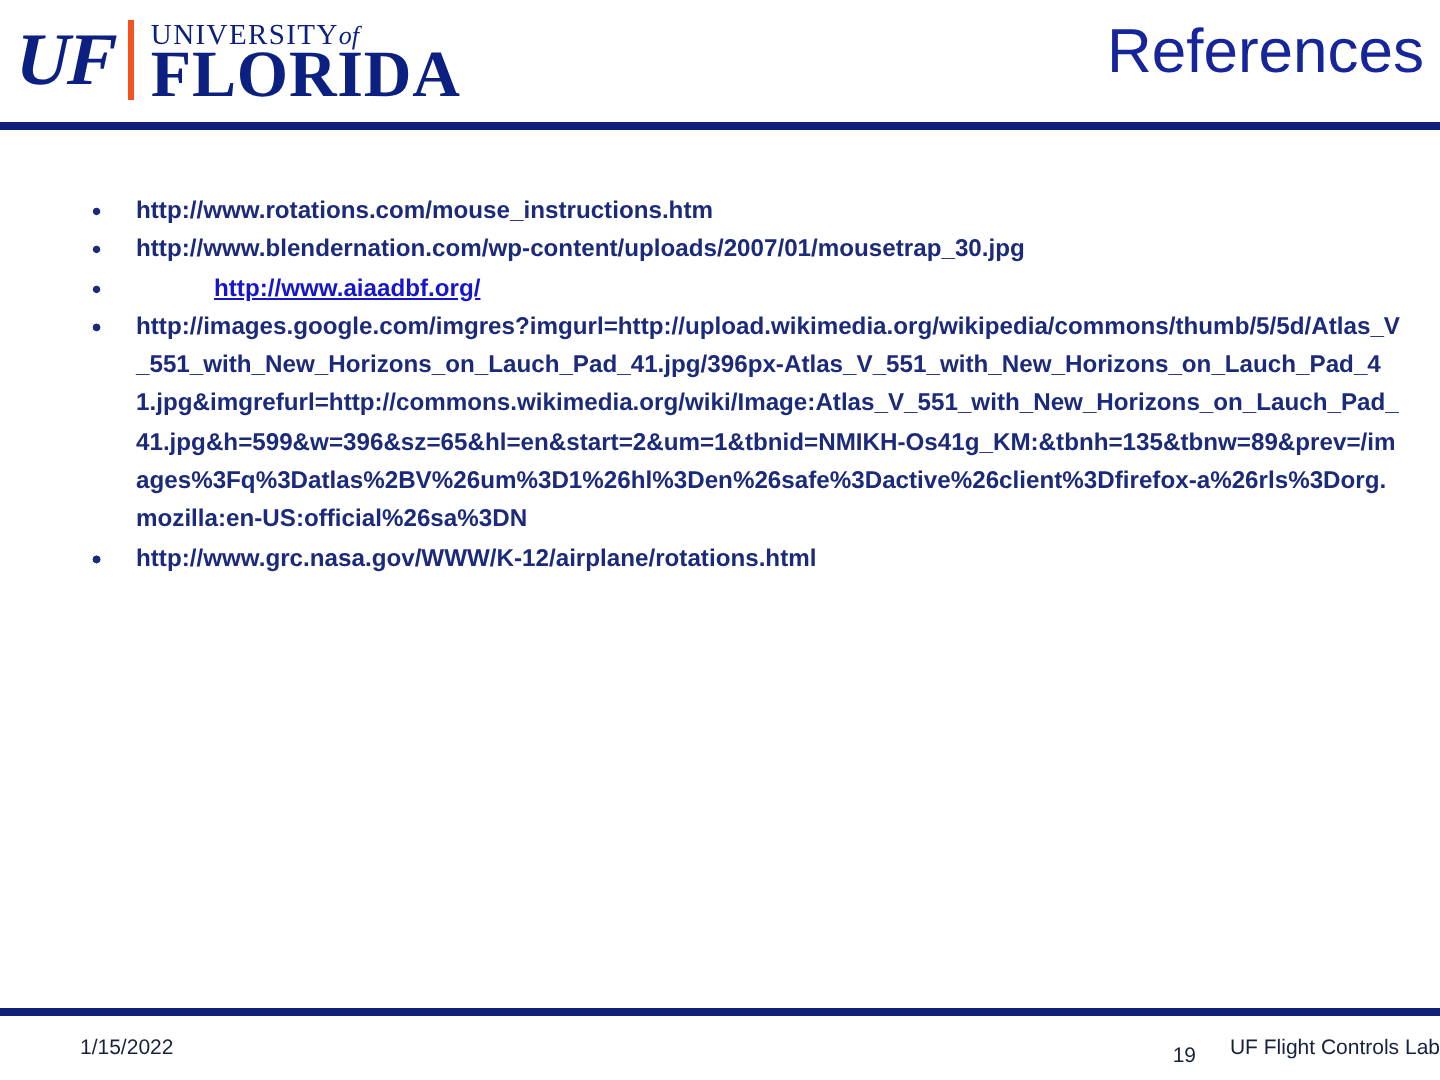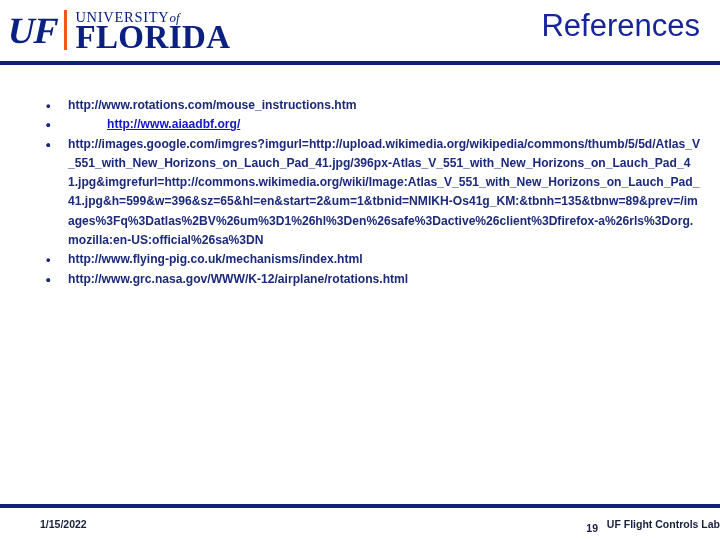--- a/index.html
+++ b/index.html
@@ -69,21 +69,21 @@
   }
   #uf-line-florida {
     font-size: 33px;
     line-height: 25px;
     font-weight: bold;
     letter-spacing: 0.4px;
   }
 
   #slide-title {
     position: absolute;
-    right: 20px;
+    right: 8px;
     top: 6px;
     color: #17259b;
     font-size: 31px;
     line-height: 40px;
     font-weight: normal;
     text-align: left;
     white-space: nowrap;
   }
 
   #header-rule {
@@ -138,21 +138,20 @@
     width: 720px;
     height: 4px;
     background: #0f2278;
   }
   #slide-footer {
     position: absolute;
     left: 0;
     top: 512px;
     width: 620px;
     height: 28px;
-    font-weight: bold;
   }
   .footer-cell {
     position: absolute;
     color: #17213f;
     font-size: 10.5px;
     line-height: 14px;
     white-space: nowrap;
   }
   #footer-date { left: 40px; top: 5px; }
   #footer-center { left: 0; top: 5px; width: 720px; text-align: right; }
@@ -174,25 +173,25 @@
     </div>
   </div>
 
   <div id="slide-title">References</div>
 </div>
 
 <div id="header-rule"></div>
 
 <ul id="references-list">
     <li class="reference-item"><span class="bullet-glyph">•</span><span class="reference-text">http://www.rotations.com/mouse_instructions.htm</span></li>
-    <li class="reference-item"><span class="bullet-glyph">•</span></li>
+    <li class="reference-item"><span class="bullet-glyph">•</span><span class="reference-text">http://www.blendernation.com/wp-content/uploads/2007/01/mousetrap_30.jpg</span></li>
     <li class="reference-item is-link"><span class="bullet-glyph">•</span><span class="reference-text">http://www.aiaadbf.org/</span></li>
     <li class="reference-item is-link"><span class="bullet-glyph">•</span></li>
     <li class="reference-item"><span class="bullet-glyph">•</span><span class="reference-text">http://images.google.com/imgres?imgurl=http://upload.wikimedia.org/wikipedia/commons/thumb/5/5d/Atlas_V_551_with_New_Horizons_on_Lauch_Pad_41.jpg/396px-Atlas_V_551_with_New_Horizons_on_Lauch_Pad_41.jpg&amp;imgrefurl=http://commons.wikimedia.org/wiki/Image:Atlas_V_551_with_New_Horizons_on_Lauch_Pad_41.jpg&amp;h=599&amp;w=396&amp;sz=65&amp;hl=en&amp;start=2&amp;um=1&amp;tbnid=NMIKH-Os41g_KM:&amp;tbnh=135&amp;tbnw=89&amp;prev=/images%3Fq%3Datlas%2BV%26um%3D1%26hl%3Den%26safe%3Dactive%26client%3Dfirefox-a%26rls%3Dorg.mozilla:en-US:official%26sa%3DN</span></li>
-    <li class="reference-item"><span class="bullet-glyph">•</span><span class="reference-text">http://www.flying-pig.co.uk/mechanisms/index.html</span></li>
+    <li class="reference-item"><span class="bullet-glyph">•</span></li>
     <li class="reference-item is-link"><span class="bullet-glyph">•</span></li>
     <li class="reference-item"><span class="bullet-glyph">•</span><span class="reference-text">http://www.grc.nasa.gov/WWW/K-12/airplane/rotations.html</span></li>
   </ul>
 
 <div id="footer-rule"></div>
 
 <div id="slide-footer">
   <div class="footer-cell" id="footer-date">1/15/2022</div>
   <div class="footer-cell" id="footer-center">UF Flight Controls Lab</div>
   <div class="footer-cell" id="footer-page">19</div>

